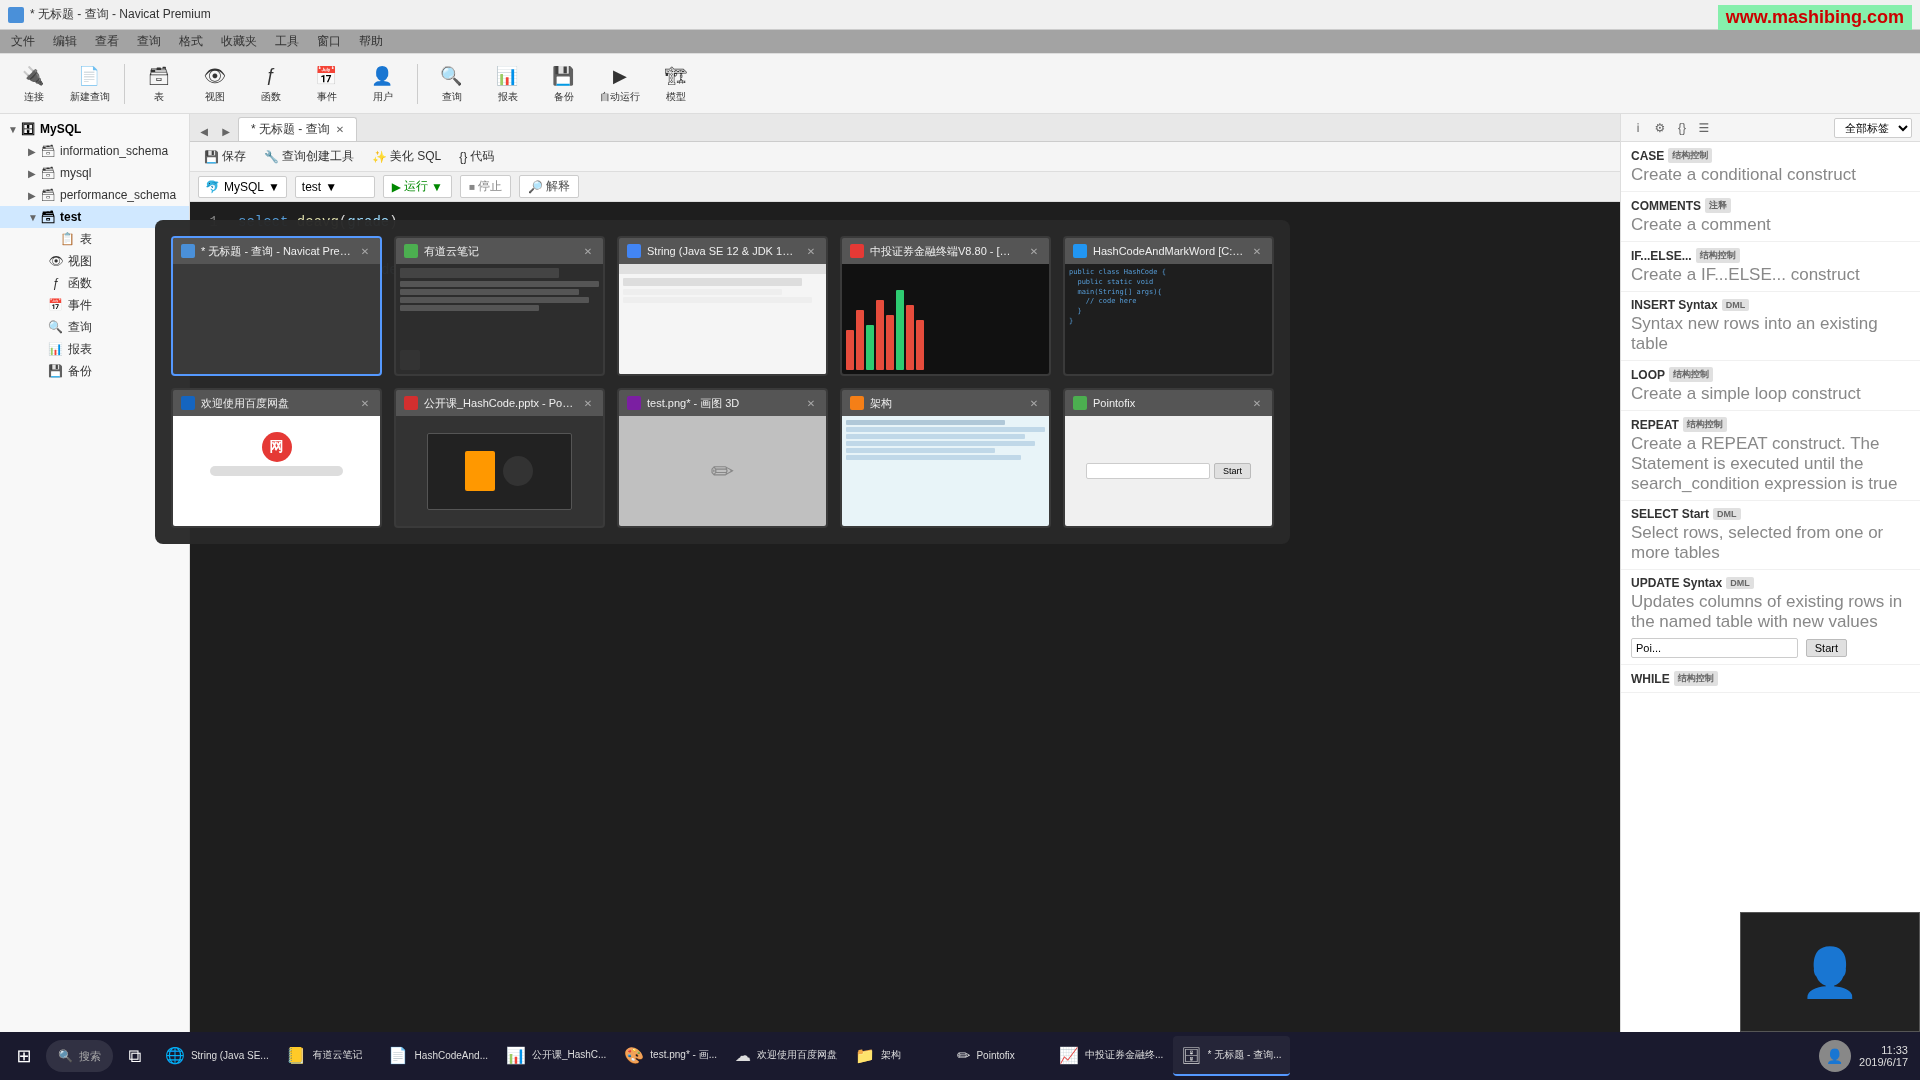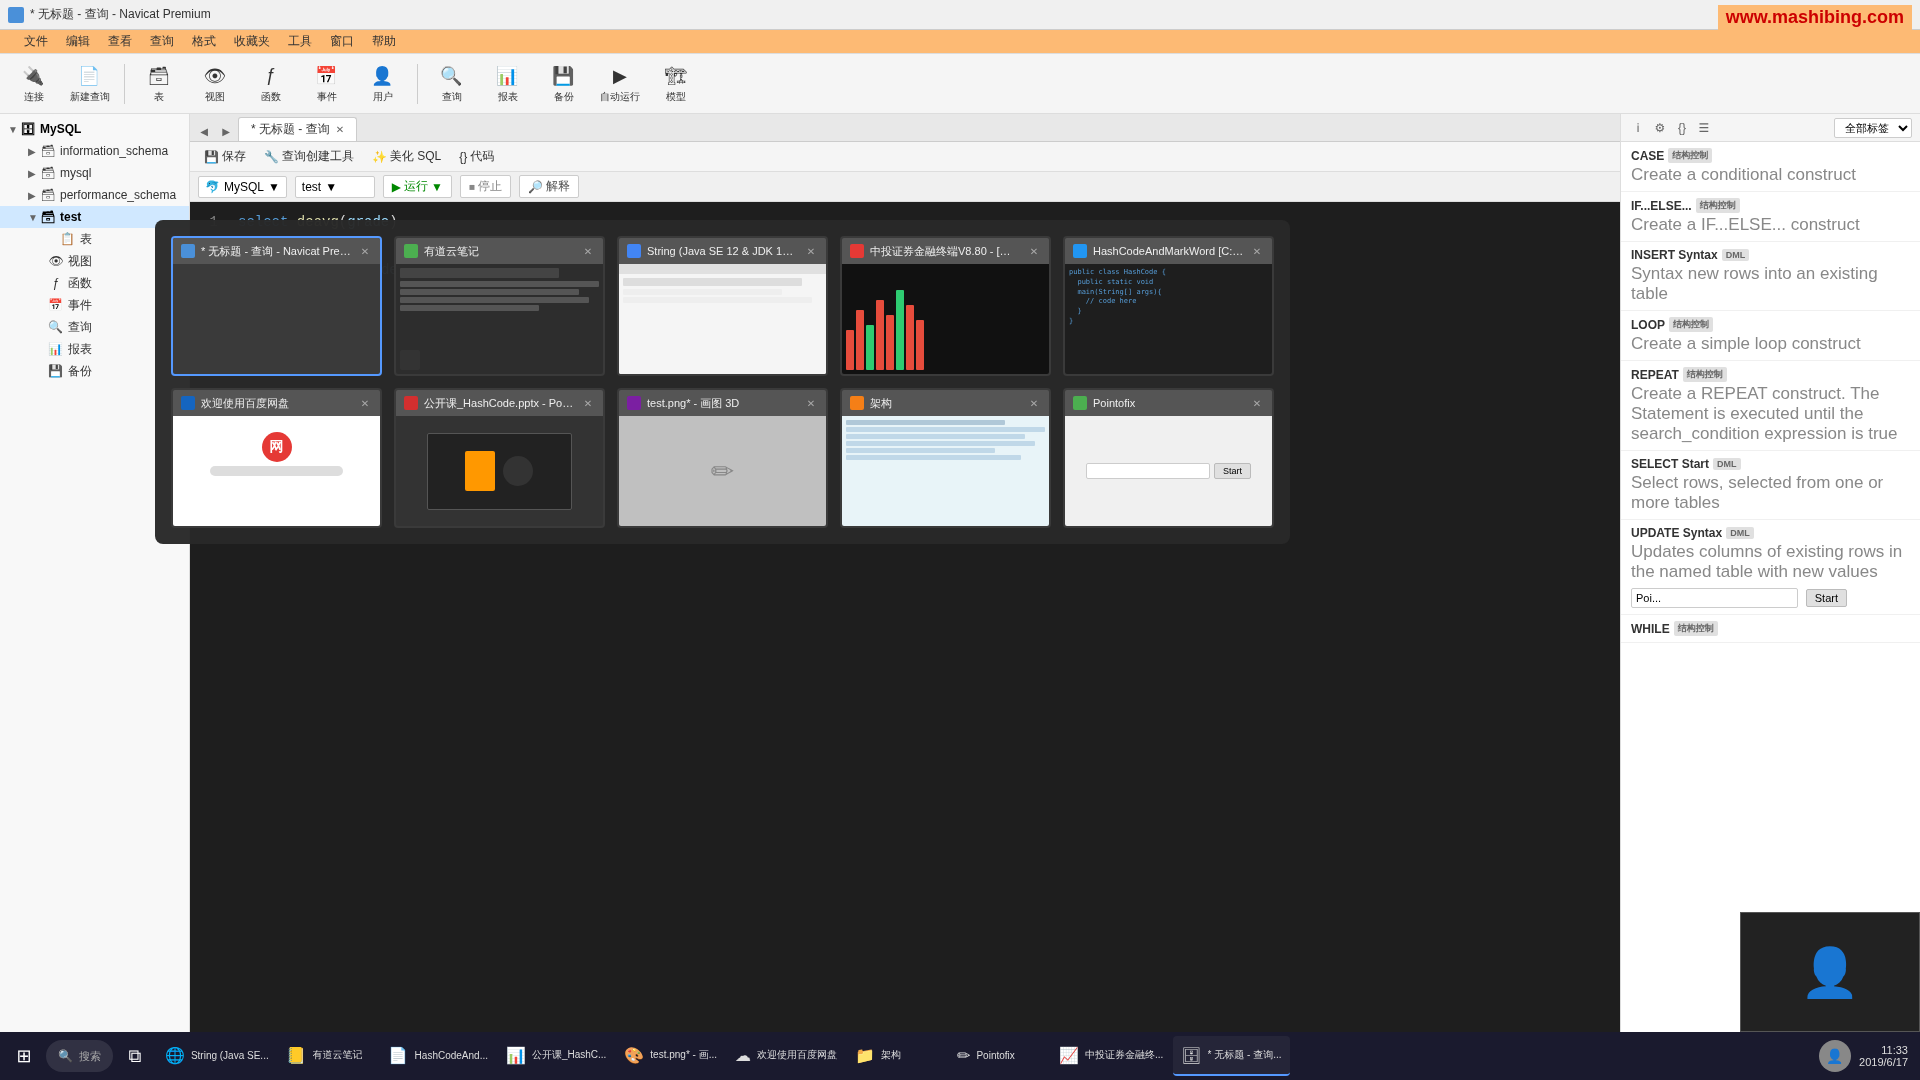--- a/index.html
+++ b/index.html
@@ -15,24 +15,24 @@
       border-bottom: 1px solid #ccc;
       position: relative;
       z-index: 10;
     }
     .title-bar-icon { width: 16px; height: 16px; margin-right: 6px; background: #4a90d9; border-radius: 2px; }
     .title-bar-text { font-size: 12px; color: #333; }
 
     
     .menu-bar {
       height: 24px;
-      background: #fdba74;
-      display: flex;
-      align-items: center;
-      padding: 0 16px;
+      background: #a3a3a3;
+      display: flex;
+      align-items: center;
+      padding: 0 3px;
       border-bottom: 1px solid #ddd;
       gap: 2px;
     }
     .menu-item {
       padding: 2px 8px;
       font-size: 12px;
       color: #333;
       cursor: pointer;
       border-radius: 2px;
     }
@@ -566,21 +566,21 @@
       height: 32px;
     }
     .taskbar-search-icon { color: #aaa; font-size: 12px; }
     .taskbar-search-text { color: #aaa; font-size: 11px; }
 
     
     .watermark {
       position: absolute;
       top: 5px;
       right: 8px;
-      background: #fdba74;
+      background: #86efac;
       color: #cc0000;
       font-size: 18px;
       font-weight: bold;
       padding: 2px 8px;
       z-index: 300;
       font-family: Arial, sans-serif;
     }
 
     
     .video-preview {
@@ -818,20 +818,27 @@
     <div>
       <div class="snippet-item">
         <div class="snippet-title">
           <span>CASE</span>
           <span class="snippet-badge">结构控制</span>
         </div>
         <div class="snippet-desc">Create a conditional construct</div>
       </div>
       <div class="snippet-item">
         <div class="snippet-title">
+          <span>COMMENTS</span>
+          <span class="snippet-badge">注释</span>
+        </div>
+        <div class="snippet-desc">Create a comment</div>
+      </div>
+      <div class="snippet-item">
+        <div class="snippet-title">
           <span>IF...ELSE...</span>
           <span class="snippet-badge">结构控制</span>
         </div>
         <div class="snippet-desc">Create a IF...ELSE... construct</div>
       </div>
       <div class="snippet-item">
         <div class="snippet-title">
           <span>INSERT Syntax</span>
           <span class="snippet-badge">DML</span>
         </div>

